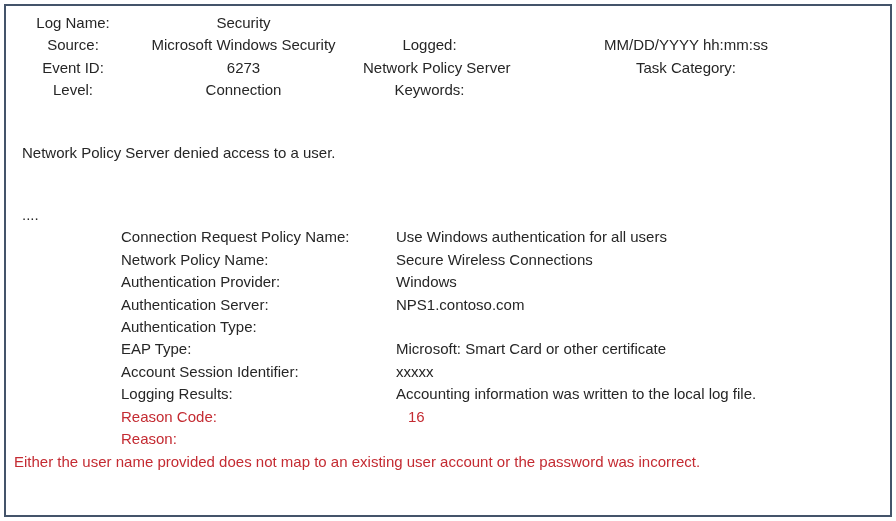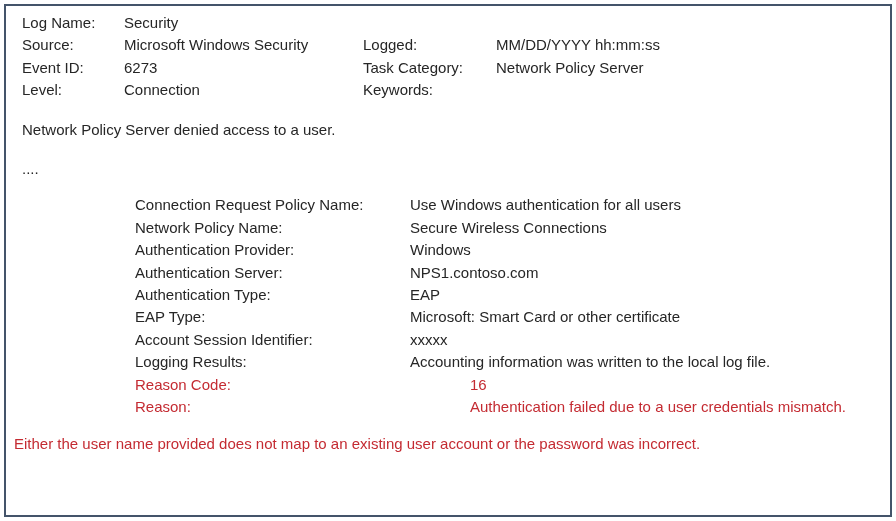--- a/index.html
+++ b/index.html
@@ -30,36 +30,37 @@
     border: 2px solid var(--border);
     background: #ffffff;
     box-sizing: border-box;
     padding: 6px 14px 0 16px;
   }
   .hdr-row {
     display: grid;
     grid-template-columns: 102px 239px 133px 1fr;
     line-height: 22.4px;
     white-space: nowrap;
+    text-align: center;
   }
   .hdr-row span { display: block; }
   .body-line {
     line-height: 22.4px;
-    margin-top: 17px;
+    margin-top: 40px;
     white-space: nowrap;
   }
-  .details-list { margin: 14px; }
+  .details-list { margin: 0; }
   .detail-row {
     display: grid;
     grid-template-columns: 275px 1fr;
     padding-left: 99px;
     line-height: 22.4px;
     white-space: nowrap;
   }
-  .detail-row.red { color: var(--red); gap: 48px; }
+  .detail-row.red { color: var(--red); }
   .detail-row.red .d-value { padding-left: 12px; }
   .footer-line {
     color: var(--red);
     line-height: 22.4px;
     margin-left: -8px;
     white-space: nowrap;
   }
 </style>
 </head>
 <body>
@@ -75,22 +76,22 @@
     </div>
     <div class="hdr-row">
       <span>Source:</span>
       <span>Microsoft Windows Security</span>
       <span>Logged:</span>
       <span>MM/DD/YYYY hh:mm:ss</span>
     </div>
     <div class="hdr-row">
       <span>Event ID:</span>
       <span>6273</span>
+      <span>Network Policy Server</span>
       <span>Task Category:</span>
-      <span>Network Policy Server</span>
     </div>
     <div class="hdr-row">
       <span>Level:</span>
       <span>Connection</span>
       <span>Keywords:</span>
     </div>
   </div>
 
   <div class="body-line">Network Policy Server denied access to a user.</div>
 
@@ -113,21 +114,20 @@
     <span class="d-value">Windows</span>
   </div>
 
   <div class="detail-row">
     <span class="d-label">Authentication Server:</span>
     <span class="d-value">NPS1.contoso.com</span>
   </div>
 
   <div class="detail-row">
     <span class="d-label">Authentication Type:</span>
-    <span class="d-value">EAP</span>
   </div>
 
   <div class="detail-row">
     <span class="d-label">EAP Type:</span>
     <span class="d-value">Microsoft: Smart Card or other certificate</span>
   </div>
 
   <div class="detail-row">
     <span class="d-label">Account Session Identifier:</span>
     <span class="d-value">xxxxx</span>
@@ -138,19 +138,18 @@
     <span class="d-value">Accounting information was written to the local log file.</span>
   </div>
 
   <div class="detail-row red">
     <span class="d-label">Reason Code:</span>
     <span class="d-value">16</span>
   </div>
 
   <div class="detail-row red">
     <span class="d-label">Reason:</span>
-    <span class="d-value">Authentication failed due to a user credentials mismatch.</span>
   </div>
 </div>
 
   <div class="footer-line">Either the user name provided does not map to an existing user account or the password was incorrect.</div>
 
 </div>
 
 </body></html>

